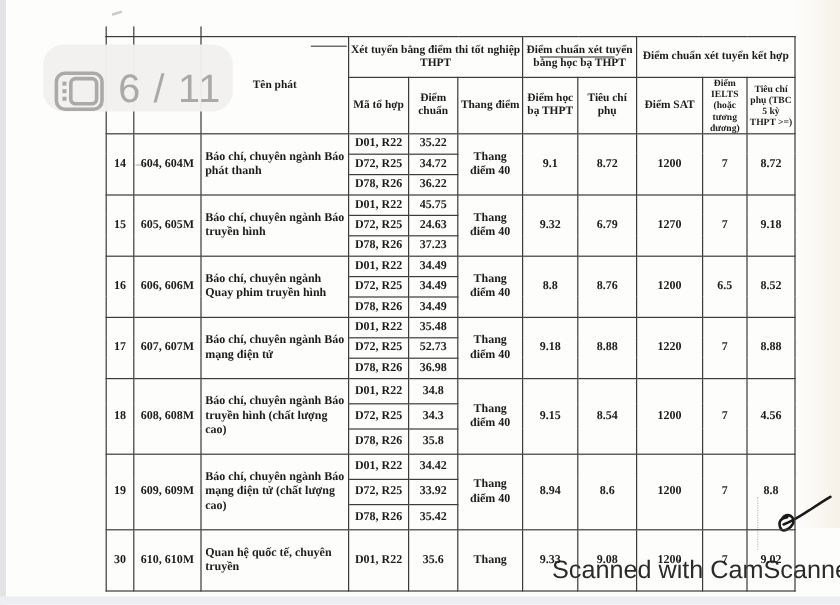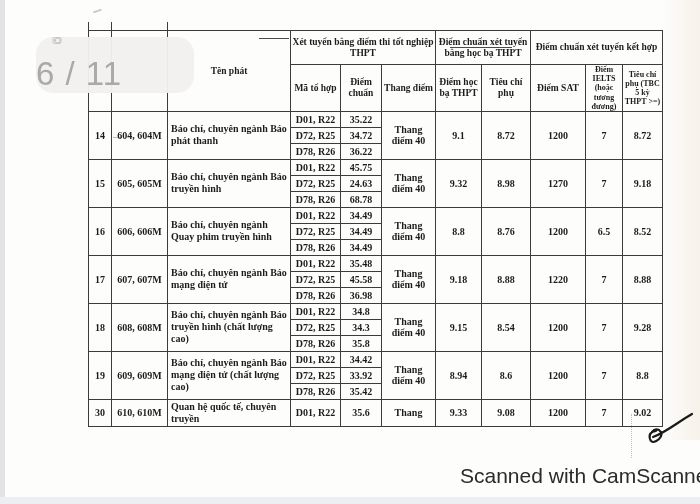--- a/index.html
+++ b/index.html
@@ -11,42 +11,42 @@
   
   .left-strip  { position:absolute; left:0; top:0; width:5px; height:100%; background:#e3e3e6; }
   .bottom-strip{ position:absolute; left:0; bottom:0; width:100%; height:7px; background:#eceef2; }
   .paper-tint  { position:absolute; right:0; top:0; width:38px; height:440px; pointer-events:none;
                  background:linear-gradient(to right, rgba(242,233,218,0), rgba(238,228,210,0.45)); }
 
   
   .page-badge {
     position:absolute; left:36px; top:37px; width:158px; height:56px;
     background:rgba(241,240,238,0.96); border-radius:17px; z-index:6;
-    display:flex; align-items:flex-start; justify-content:center; gap:11px;flex-direction:column;
+    display:flex; align-items:flex-end; justify-content:center; gap:11px;
   }
   .badge-text {
     font-family:"Liberation Sans","DejaVu Sans",sans-serif;
     font-size:33px; color:#a9a9a9; letter-spacing:1px;
   }
 
   
   .scan-table {
     position:absolute; left:88px; top:30px; z-index:1;
     border-collapse:collapse; table-layout:fixed;
     color:#1c1c1c; font-weight:bold;
   }
   .scan-table td, .scan-table th { border:1px solid #3b3b3b; padding:0 1px; overflow:hidden; }
   .scan-table th { font-size:9.5px; line-height:1.15; text-align:center; vertical-align:middle; }
   .scan-table td { font-size:10px;  text-align:center; vertical-align:middle; }
   tr.grp-row { height:34px; }
   tr.sub-hdr { height:38px; }
   tr.sub     { height:16px; }
   tr.last    { height:17px; }
   .sh-small  { font-size:8px !important; line-height:1.1; }
-  .name-cell { text-align:left !important; padding:1px 3px !important; font-size:10.2px; line-height:1.2; }
+  .name-cell { text-align:left !important; padding:13px 3px !important; font-size:10.2px; line-height:1.2; }
   .scale-cell{ font-size:9.5px; line-height:1.15;font-family:Liberation Serif, serif; }
 
   
   .tick { position:absolute; width:1px; background:#3b3b3b; z-index:0; }
   .leader-line { position:absolute; left:259px; top:38px; width:30px; height:1px; background:#4a4a4a; z-index:2; }
   .hdr-underline { position:absolute; left:450px; top:47px; width:62px; height:1px; background:#4a4a4a; z-index:2; }
   .smudge-top { position:absolute; left:93px; top:10px; width:9px; height:2px; background:#c9c9c9; transform:rotate(-18deg); border-radius:2px; }
   .smudge-row { position:absolute; left:113px; top:137px; width:9px; height:1px; background:#bdbdbd; }
   .crease { position:absolute; left:631px; top:414px; height:44px; width:0; border-left:1px dotted #9f9f9f; opacity:.65; }
   .pen-mark { position:absolute; left:636px; top:408px; }
@@ -126,32 +126,32 @@
       </tr>
 
   <tr class="sub">
     <td rowspan="3">15</td>
     <td rowspan="3">605, 605M</td>
     <td rowspan="3" class="name-cell">Báo chí, chuyên ngành Báo truyền hình</td>
     <td>D01, R22</td>
     <td>45.75</td>
     <td rowspan="3" class="scale-cell">Thang điểm 40</td>
     <td rowspan="3">9.32</td>
-    <td rowspan="3">8.98</td>
+    <td rowspan="3">6.79</td>
     <td rowspan="3">1270</td>
     <td rowspan="3">7</td>
     <td rowspan="3">9.18</td>
   </tr>
   <tr class="sub">
         <td>D72, R25</td>
         <td>24.63</td>
       </tr>
   <tr class="sub">
         <td>D78, R26</td>
-        <td>68.78</td>
+        <td>37.23</td>
       </tr>
 
   <tr class="sub">
     <td rowspan="3">16</td>
     <td rowspan="3">606, 606M</td>
     <td rowspan="3" class="name-cell">Báo chí, chuyên ngành Quay phim truyền hình</td>
     <td>D01, R22</td>
     <td>34.49</td>
     <td rowspan="3" class="scale-cell">Thang điểm 40</td>
     <td rowspan="3">8.8</td>
@@ -177,39 +177,39 @@
     <td>35.48</td>
     <td rowspan="3" class="scale-cell">Thang điểm 40</td>
     <td rowspan="3">9.18</td>
     <td rowspan="3">8.88</td>
     <td rowspan="3">1220</td>
     <td rowspan="3">7</td>
     <td rowspan="3">8.88</td>
   </tr>
   <tr class="sub">
         <td>D72, R25</td>
-        <td>45.58</td>
+        <td>52.73</td>
       </tr>
   <tr class="sub">
         <td>D78, R26</td>
         <td>36.98</td>
       </tr>
 
   <tr class="sub">
     <td rowspan="3">18</td>
     <td rowspan="3">608, 608M</td>
     <td rowspan="3" class="name-cell">Báo chí, chuyên ngành Báo truyền hình (chất lượng cao)</td>
     <td>D01, R22</td>
     <td>34.8</td>
     <td rowspan="3" class="scale-cell">Thang điểm 40</td>
     <td rowspan="3">9.15</td>
     <td rowspan="3">8.54</td>
     <td rowspan="3">1200</td>
     <td rowspan="3">7</td>
-    <td rowspan="3">9.28</td>
+    <td rowspan="3">4.56</td>
   </tr>
   <tr class="sub">
         <td>D72, R25</td>
         <td>34.3</td>
       </tr>
   <tr class="sub">
         <td>D78, R26</td>
         <td>35.8</td>
       </tr>
 

